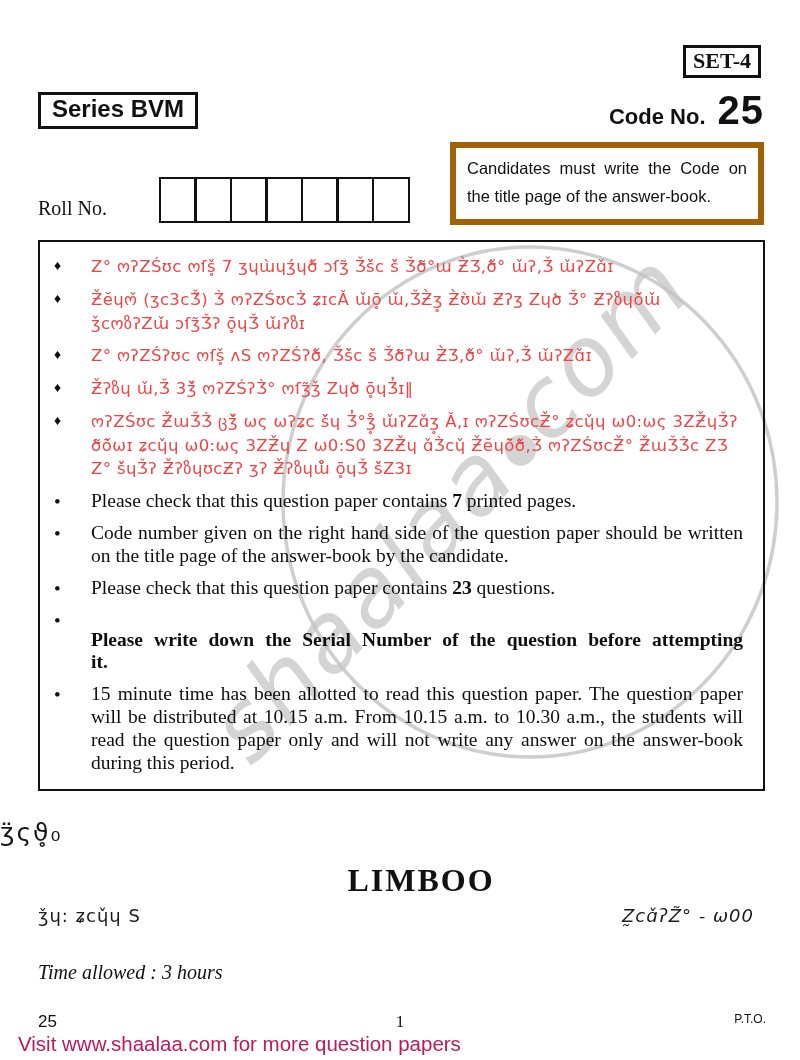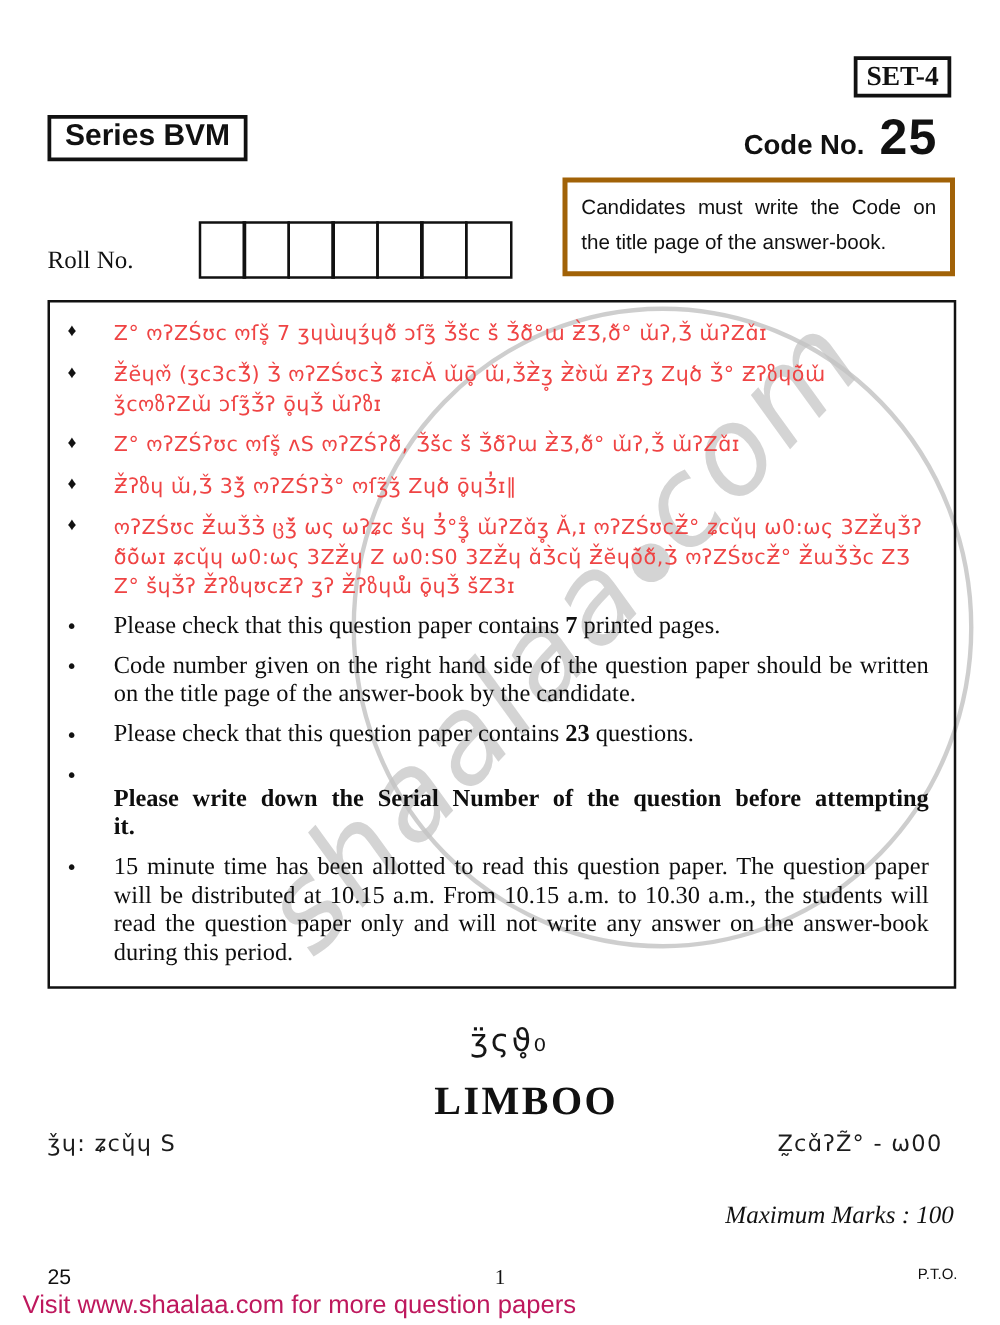--- a/index.html
+++ b/index.html
@@ -18,27 +18,27 @@
 
   .content { position:absolute; inset:0; z-index:1;border-radius:25px; }
 
   
   .set-box { position:absolute; top:45px; right:39px; border:3px solid #111;
              padding:0 7px 1px 7px; font-weight:bold; font-size:22px;
              font-family:"Liberation Serif", serif; }
   .series-box { position:absolute; top:92px; left:38px; border:3px solid #111;
                 padding:0 11px 3px 11px; font-family:"Liberation Sans", sans-serif;
                 font-weight:bold; font-size:24px; }
-  .code-row { position:absolute; top:88px; right:50px; display:flex;
+  .code-row { position:absolute; top:88px; right:36px; display:flex;
               align-items:baseline; gap:12px;
               font-family:"Liberation Sans", sans-serif; font-weight:bold;justify-content:space-between; }
   .code-label { font-size:22px; }
   .code-number { font-size:40px; letter-spacing:1px; }
   .notice-box { position:absolute; top:142px; left:450px; width:314px;
-                border:4px solid #a16207; padding:7px 11px 9px 11px;
+                border:6px solid #a16207; padding:7px 11px 9px 11px;
                 font-family:"Liberation Sans", sans-serif; font-size:16.5px;
                 line-height:1.68; text-align:justify; }
   .roll-row { position:absolute; top:177px; left:38px; display:flex; align-items:flex-end;gap:40px; }
   .roll-label { font-size:20px; padding-bottom:3px; }
   .roll-boxes { display:flex; margin-left:12px; }
   .roll-cell { width:38px; height:46px; border:2.5px solid #111; margin-left:-2.5px; background:transparent; }
   .roll-cell:first-child { margin-left:0; }
 
   
   .instructions { position:absolute; top:240px; left:38px; width:727px; height:551px;
@@ -48,31 +48,31 @@
   .limbu-marker { font-size:14px; padding-top:3px; color:#111; }
   .eng-marker { font-size:19px; padding-top:1px; color:#111; }
   .limbu-text { flex:1; font-family:"DejaVu Sans", sans-serif; font-size:16.5px;
                 line-height:1.44; letter-spacing:.4px; color:#ef4444; }
   .eng-text { flex:1; font-size:19.5px; line-height:1.17; text-align:justify; color:#0e0e0e; }
   .eng-text .strong { font-weight:bold; }
   .eng-text.bold { font-weight:bold; word-spacing:4.5px;margin-top:20px; }
   .eng-first { margin-top:7px; }
 
   
-  .subject-limbu { position:absolute; top:818px; left:0; width:100%; text-align:center;
+  .subject-limbu { position:absolute; top:818px; left:0; width:100%; 
                    font-family:"DejaVu Sans", sans-serif; font-size:25px;
-                   letter-spacing:2px; color:#161616;padding-left:15px; }
+                   letter-spacing:2px; color:#161616; }
   .subject-title { position:absolute; top:862px; left:0; width:100%; text-align:center;
                    font-weight:bold; font-size:32px; letter-spacing:2px;margin-left:21px; }
   .paper-code-limbu { position:absolute; top:905px; left:38px;
                       font-family:"DejaVu Sans", sans-serif; font-size:18px;
                       letter-spacing:1px; color:#1c1c1c; }
   .marks-limbu { position:absolute; top:905px; right:46px;
                  font-family:"DejaVu Sans", sans-serif; font-size:18px;
-                 letter-spacing:1px; color:#1c1c1c; }
+                 letter-spacing:1px; color:#1c1c1c;font-style:italic; }
   .time-allowed { position:absolute; top:961px; left:38px; font-style:italic;
                   font-size:20px; }
   .maximum-marks { position:absolute; top:961px; right:37px; font-style:italic;
                    font-size:20px; }
 
   
   .footer-code { position:absolute; top:1012px; left:38px;
                  font-family:"Liberation Sans", sans-serif; font-size:17px; }
   .footer-page { position:absolute; top:1012px; left:0; width:100%; text-align:center;
                  font-size:17px; }
@@ -164,20 +164,20 @@
       <span class="marker eng-marker">•</span>
       <div class="eng-text">15 minute time has been allotted to read this question paper. The question paper will be distributed at 10.15 a.m. From 10.15 a.m. to 10.30 a.m., the students will read the question paper only and will not write any answer on the answer-book during this period.</div>
     </div>
   </div>
 
   <div class="subject-limbu">ʒ̈ςϑ̥₀</div>
   <div class="subject-title">LIMBOO</div>
   <div class="paper-code-limbu">ǯɥ: ʑcɥ̌ɥ S</div>
   <div class="marks-limbu">Z̰cɑ̌ʔZ̃° - ω00</div>
 
-  <div class="maximum-marks">Maximum Marks : 100</div>
+  <div class="time-allowed">Time allowed : 3 hours</div>
 
   <div class="footer-code">25</div>
   <div class="footer-page">1</div>
   <div class="footer-pto">P.T.O.</div>
   <div class="visit-line">Visit www.shaalaa.com for more question papers</div>
 
 </div>
 
 </body></html>

